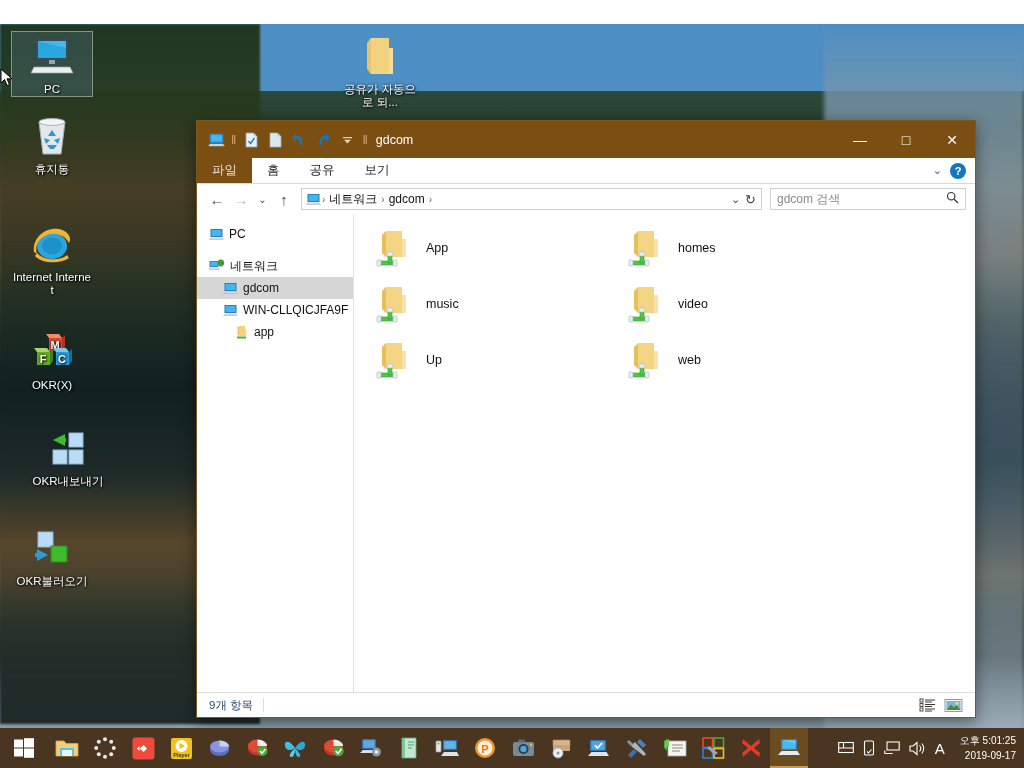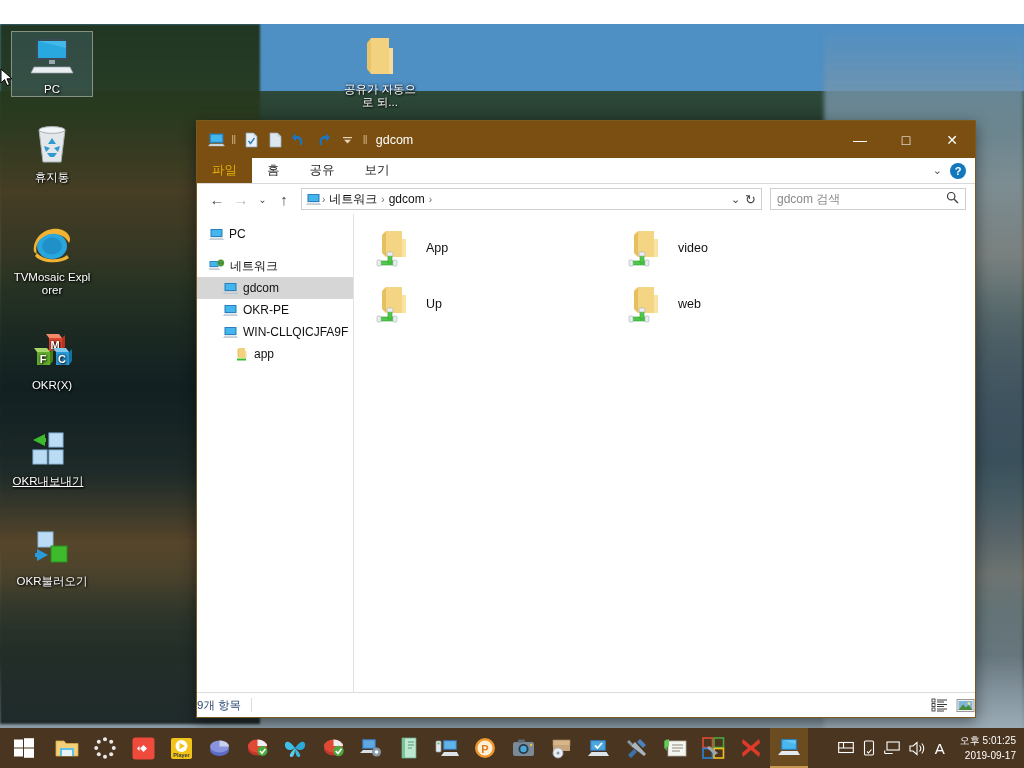--- a/index.html
+++ b/index.html
@@ -77,21 +77,21 @@
     color: #fff; font-size: 14px;
   }
 
   .ribbon-tabs {
     height: 26px; background: #fff; display: flex; align-items: stretch;
     border-bottom: 1px solid #d9d9d9; flex: 0 0 auto; position: relative;
   }
   .rtab {
     padding: 0 15px; display: flex; align-items: center; font-size: 12.5px; color: #222;
   }
-  .rtab.file { background: #7a4f11; color: #eab308; }
+  .rtab.file { background: #7a4f11; color: #e5e5e5; }
   .ribbon-right { margin-left: auto; display: flex; align-items: center; gap: 8px; padding-right: 9px; }
   .chev-dn { color: #555; font-size: 11px; }
   .help-icon {
     width: 16px; height: 16px; border-radius: 50%; background: #1277bc; color: #fff;
     font-size: 11px; font-weight: bold; display: flex; align-items: center; justify-content: center;
   }
 
   .navbar {
     height: 30px; background: #fff; display: flex; align-items: center;
     padding: 0 9px; gap: 2px; flex: 0 0 auto;
@@ -124,21 +124,21 @@
   .tree-item.sel { background: #d6d6d6; }
   .tree-item .tlabel { overflow: hidden; }
 
   .content { flex: 1; background: #fff; position: relative; overflow: hidden; padding: 6px 0 0 8px; }
   .grid { display: flex; flex-wrap: wrap; align-content: flex-start; }
   .fitem { width: 252px; height: 56px; display: flex; align-items: center; gap: 12px; padding-left: 14px; }
   .fname { font-size: 12.5px; color: #111; }
 
   .statusbar {
     height: 25px; border-top: 1px solid #dcdcdc; background: #fff;
-    display: flex; align-items: center; padding: 0 0; flex: 0 0 auto;
+    display: flex; align-items: center; padding: 0 12px; flex: 0 0 auto;
   }
   .status-text { font-size: 11.5px; color: #2a4a75; }
   .status-sep { width: 1px; height: 14px; background: #dcdcdc; margin-left: 10px; }
   .view-btns { margin-left: auto; display: flex; align-items: center; gap: 6px; }
   .vbtn { width: 20px; height: 18px; display: flex; align-items: center; justify-content: center; }
 
   
   #taskbar {
     position: absolute; left: 0; bottom: 0; width: 1024px; height: 40px;
     background: #4a3520; display: flex; align-items: center; z-index: 20;
@@ -163,21 +163,21 @@
         <rect x="6" y="3" width="32" height="21" rx="1.5" fill="#3b4a56"></rect>
         <rect x="8" y="5" width="28" height="17" fill="#29a8e0"></rect>
         <path d="M8 5 L36 5 L36 12 Z" fill="#55c4f0" opacity=".6"></path>
         <rect x="19" y="24" width="6" height="4" fill="#9aa5ad"></rect>
         <path d="M4 31 L40 31 L43 37 L1 37 Z" fill="#e9eef1" stroke="#9aa5ad" stroke-width=".7"></path>
       </svg>
     </div>
     <span class="desk-label">PC</span>
   </div>
 
-  <div class="desk-icon" style="left:12px; top:96px;">
+  <div class="desk-icon" style="left:12px; top:88px;">
     <div class="glyph">
       <svg width="40" height="44" viewBox="0 0 40 44">
         <path d="M7 8 L33 8 L29 40 L11 40 Z" fill="#e3e7ea" stroke="#a8b0b6" stroke-width="1"></path>
         <ellipse cx="20" cy="8" rx="13" ry="3.4" fill="#f2f5f7" stroke="#a8b0b6" stroke-width="1"></ellipse>
         <g fill="#2e9ad0">
           <path d="M20 16 l4 6 h-8 z"></path>
           <path d="M14 30 l-2-6 6 2 z"></path>
           <path d="M26 30 l2-6 -6 2 z"></path>
           <path d="M15 31 h10 l-3 4 h-4 z"></path>
         </g>
@@ -189,21 +189,21 @@
   <div class="desk-icon" style="left:12px; top:196px;">
     <div class="glyph">
       <svg width="46" height="44" viewBox="0 0 46 44">
         <ellipse cx="23" cy="24" rx="15" ry="13" fill="#2aa6de"></ellipse>
         <ellipse cx="23" cy="24" rx="10" ry="8.5" fill="#1576b0" opacity=".45"></ellipse>
         <path d="M5 30 C3 16 16 5 30 7 C40 9 43 17 40 21 C36 13 25 9 16 14 C8 18 6 25 8 32 Z" fill="#f2b233"></path>
         <path d="M8 31 C14 38 30 40 38 33 L40 36 C30 43 12 41 6 34 Z" fill="#f2b233"></path>
         <rect x="22" y="19" width="14" height="7" fill="#2aa6de" opacity=".0"></rect>
       </svg>
     </div>
-    <span class="desk-label">TVMosaic Explorer</span>
+    <span class="desk-label">Internet Internet</span>
   </div>
 
   <div class="desk-icon" style="left:12px; top:304px;">
     <div class="glyph">
       <svg width="46" height="44" viewBox="0 0 46 44">
         <g>
           <path d="M17 4 L30 4 L33 8 L20 8 Z" fill="#f08a6a"></path>
           <rect x="20" y="8" width="13" height="13" fill="#e04a32"></rect>
           <path d="M33 8 L33 21 L36 17 L36 5 Z" fill="#b8321f"></path>
           <text x="26" y="19" font-size="11" font-weight="bold" fill="#fff" text-anchor="middle" font-family="Liberation Sans">M</text>
@@ -218,21 +218,21 @@
           <path d="M24 18 L37 18 L40 22 L27 22 Z" fill="#7ec8ee"></path>
           <rect x="27" y="22" width="13" height="13" fill="#2a9ad8"></rect>
           <path d="M40 22 L40 35 L43 31 L43 19 Z" fill="#166f9e"></path>
           <text x="33" y="33" font-size="11" font-weight="bold" fill="#fff" text-anchor="middle" font-family="Liberation Sans">C</text>
         </g>
       </svg>
     </div>
     <span class="desk-label">OKR(X)</span>
   </div>
 
-  <div class="desk-icon" style="left:8px; top:400px;text-decoration:underline;">
+  <div class="desk-icon" style="left:28px; top:400px;">
     <div class="glyph">
       <svg width="46" height="42" viewBox="0 0 46 42">
         <rect x="24" y="6" width="14" height="14" fill="#bcdcf5" stroke="#8cb8de" stroke-width="1"></rect>
         <rect x="8" y="23" width="14" height="14" fill="#bcdcf5" stroke="#8cb8de" stroke-width="1"></rect>
         <rect x="24" y="23" width="14" height="14" fill="#bcdcf5" stroke="#8cb8de" stroke-width="1"></rect>
         <path d="M20 7 L8 13 L20 19 L20 15 L21 15 L21 11 L20 11 Z" fill="#3dbb2d"></path>
       </svg>
     </div>
     <span class="desk-label">OKR내보내기</span>
   </div>
@@ -395,30 +395,20 @@
           <span class="tlabel">gdcom</span>
         </div>
         <div class="tree-item indent1">
           <span style="display:flex;">
             <svg width="15" height="13" viewBox="0 0 15 13">
               <rect x="1.5" y="1" width="12" height="8" fill="#2b7fbd"></rect>
               <rect x="2.6" y="2" width="9.8" height="6" fill="#43b6ee"></rect>
               <path d="M0.5 11.5 L14.5 11.5 L13 10 L2 10 Z" fill="#dfe8ef" stroke="#9aa9b4" stroke-width=".5"></path>
             </svg>
           </span>
-          <span class="tlabel">OKR-PE</span>
-        </div>
-        <div class="tree-item indent1">
-          <span style="display:flex;">
-            <svg width="15" height="13" viewBox="0 0 15 13">
-              <rect x="1.5" y="1" width="12" height="8" fill="#2b7fbd"></rect>
-              <rect x="2.6" y="2" width="9.8" height="6" fill="#43b6ee"></rect>
-              <path d="M0.5 11.5 L14.5 11.5 L13 10 L2 10 Z" fill="#dfe8ef" stroke="#9aa9b4" stroke-width=".5"></path>
-            </svg>
-          </span>
           <span class="tlabel">WIN-CLLQICJFA9F</span>
         </div>
         <div class="tree-item indent2">
           <span style="display:flex;">
             <svg width="14" height="14" viewBox="0 0 14 14">
               <path d="M4 1 L10 1 L10 11 L4 11 Z" fill="#f2d27e"></path>
               <path d="M4 1 L4 11 L2.5 9.5 L2.5 2.5 Z" fill="#e8c46a"></path>
               <path d="M10 1 L10 4 L11.5 4 L11.5 11 L10 11 Z" fill="#f6dc96"></path>
               <path d="M2 12.5 h9" stroke="#3dbb2d" stroke-width="2"></path>
             </svg>
@@ -442,21 +432,55 @@
                   <rect x="1" y="32" width="4" height="6" rx="1" fill="#e9eef0" stroke="#a8b4ba" stroke-width=".6"></rect>
                   <rect x="17" y="32" width="4" height="6" rx="1" fill="#e9eef0" stroke="#a8b4ba" stroke-width=".6"></rect>
                   <rect x="11" y="24" width="6" height="4" rx="1" fill="#e9eef0" stroke="#a8b4ba" stroke-width=".6"></rect>
                 </g>
               </svg>
             </span>
             <span class="fname">App</span>
           </div>
 
 
-
+          <div class="fitem">
+            <span style="display:flex;">
+              <svg width="38" height="40" viewBox="0 0 38 40">
+                <path d="M10 3 L26 3 L26 29 L10 29 Z" fill="#f4d583"></path>
+                <path d="M10 3 L10 29 L6 25 L6 7 Z" fill="#e6c05f"></path>
+                <path d="M26 3 L26 11 L30 11 L30 29 L26 29 Z" fill="#f8e2a4"></path>
+                <g>
+                  <path d="M4 33 L18 33 L18 37 L4 37 Z" fill="#4ec94a" stroke="#2f9a2c" stroke-width=".6"></path>
+                  <path d="M12 27 L16 27 L16 35 L12 35 Z" fill="#4ec94a" stroke="#2f9a2c" stroke-width=".6"></path>
+                  <rect x="1" y="32" width="4" height="6" rx="1" fill="#e9eef0" stroke="#a8b4ba" stroke-width=".6"></rect>
+                  <rect x="17" y="32" width="4" height="6" rx="1" fill="#e9eef0" stroke="#a8b4ba" stroke-width=".6"></rect>
+                  <rect x="11" y="24" width="6" height="4" rx="1" fill="#e9eef0" stroke="#a8b4ba" stroke-width=".6"></rect>
+                </g>
+              </svg>
+            </span>
+            <span class="fname">homes</span>
+          </div>
+
+          <div class="fitem">
+            <span style="display:flex;">
+              <svg width="38" height="40" viewBox="0 0 38 40">
+                <path d="M10 3 L26 3 L26 29 L10 29 Z" fill="#f4d583"></path>
+                <path d="M10 3 L10 29 L6 25 L6 7 Z" fill="#e6c05f"></path>
+                <path d="M26 3 L26 11 L30 11 L30 29 L26 29 Z" fill="#f8e2a4"></path>
+                <g>
+                  <path d="M4 33 L18 33 L18 37 L4 37 Z" fill="#4ec94a" stroke="#2f9a2c" stroke-width=".6"></path>
+                  <path d="M12 27 L16 27 L16 35 L12 35 Z" fill="#4ec94a" stroke="#2f9a2c" stroke-width=".6"></path>
+                  <rect x="1" y="32" width="4" height="6" rx="1" fill="#e9eef0" stroke="#a8b4ba" stroke-width=".6"></rect>
+                  <rect x="17" y="32" width="4" height="6" rx="1" fill="#e9eef0" stroke="#a8b4ba" stroke-width=".6"></rect>
+                  <rect x="11" y="24" width="6" height="4" rx="1" fill="#e9eef0" stroke="#a8b4ba" stroke-width=".6"></rect>
+                </g>
+              </svg>
+            </span>
+            <span class="fname">music</span>
+          </div>
 
 
 
           <div class="fitem">
             <span style="display:flex;">
               <svg width="38" height="40" viewBox="0 0 38 40">
                 <path d="M10 3 L26 3 L26 29 L10 29 Z" fill="#f4d583"></path>
                 <path d="M10 3 L10 29 L6 25 L6 7 Z" fill="#e6c05f"></path>
                 <path d="M26 3 L26 11 L30 11 L30 29 L26 29 Z" fill="#f8e2a4"></path>
                 <g>

